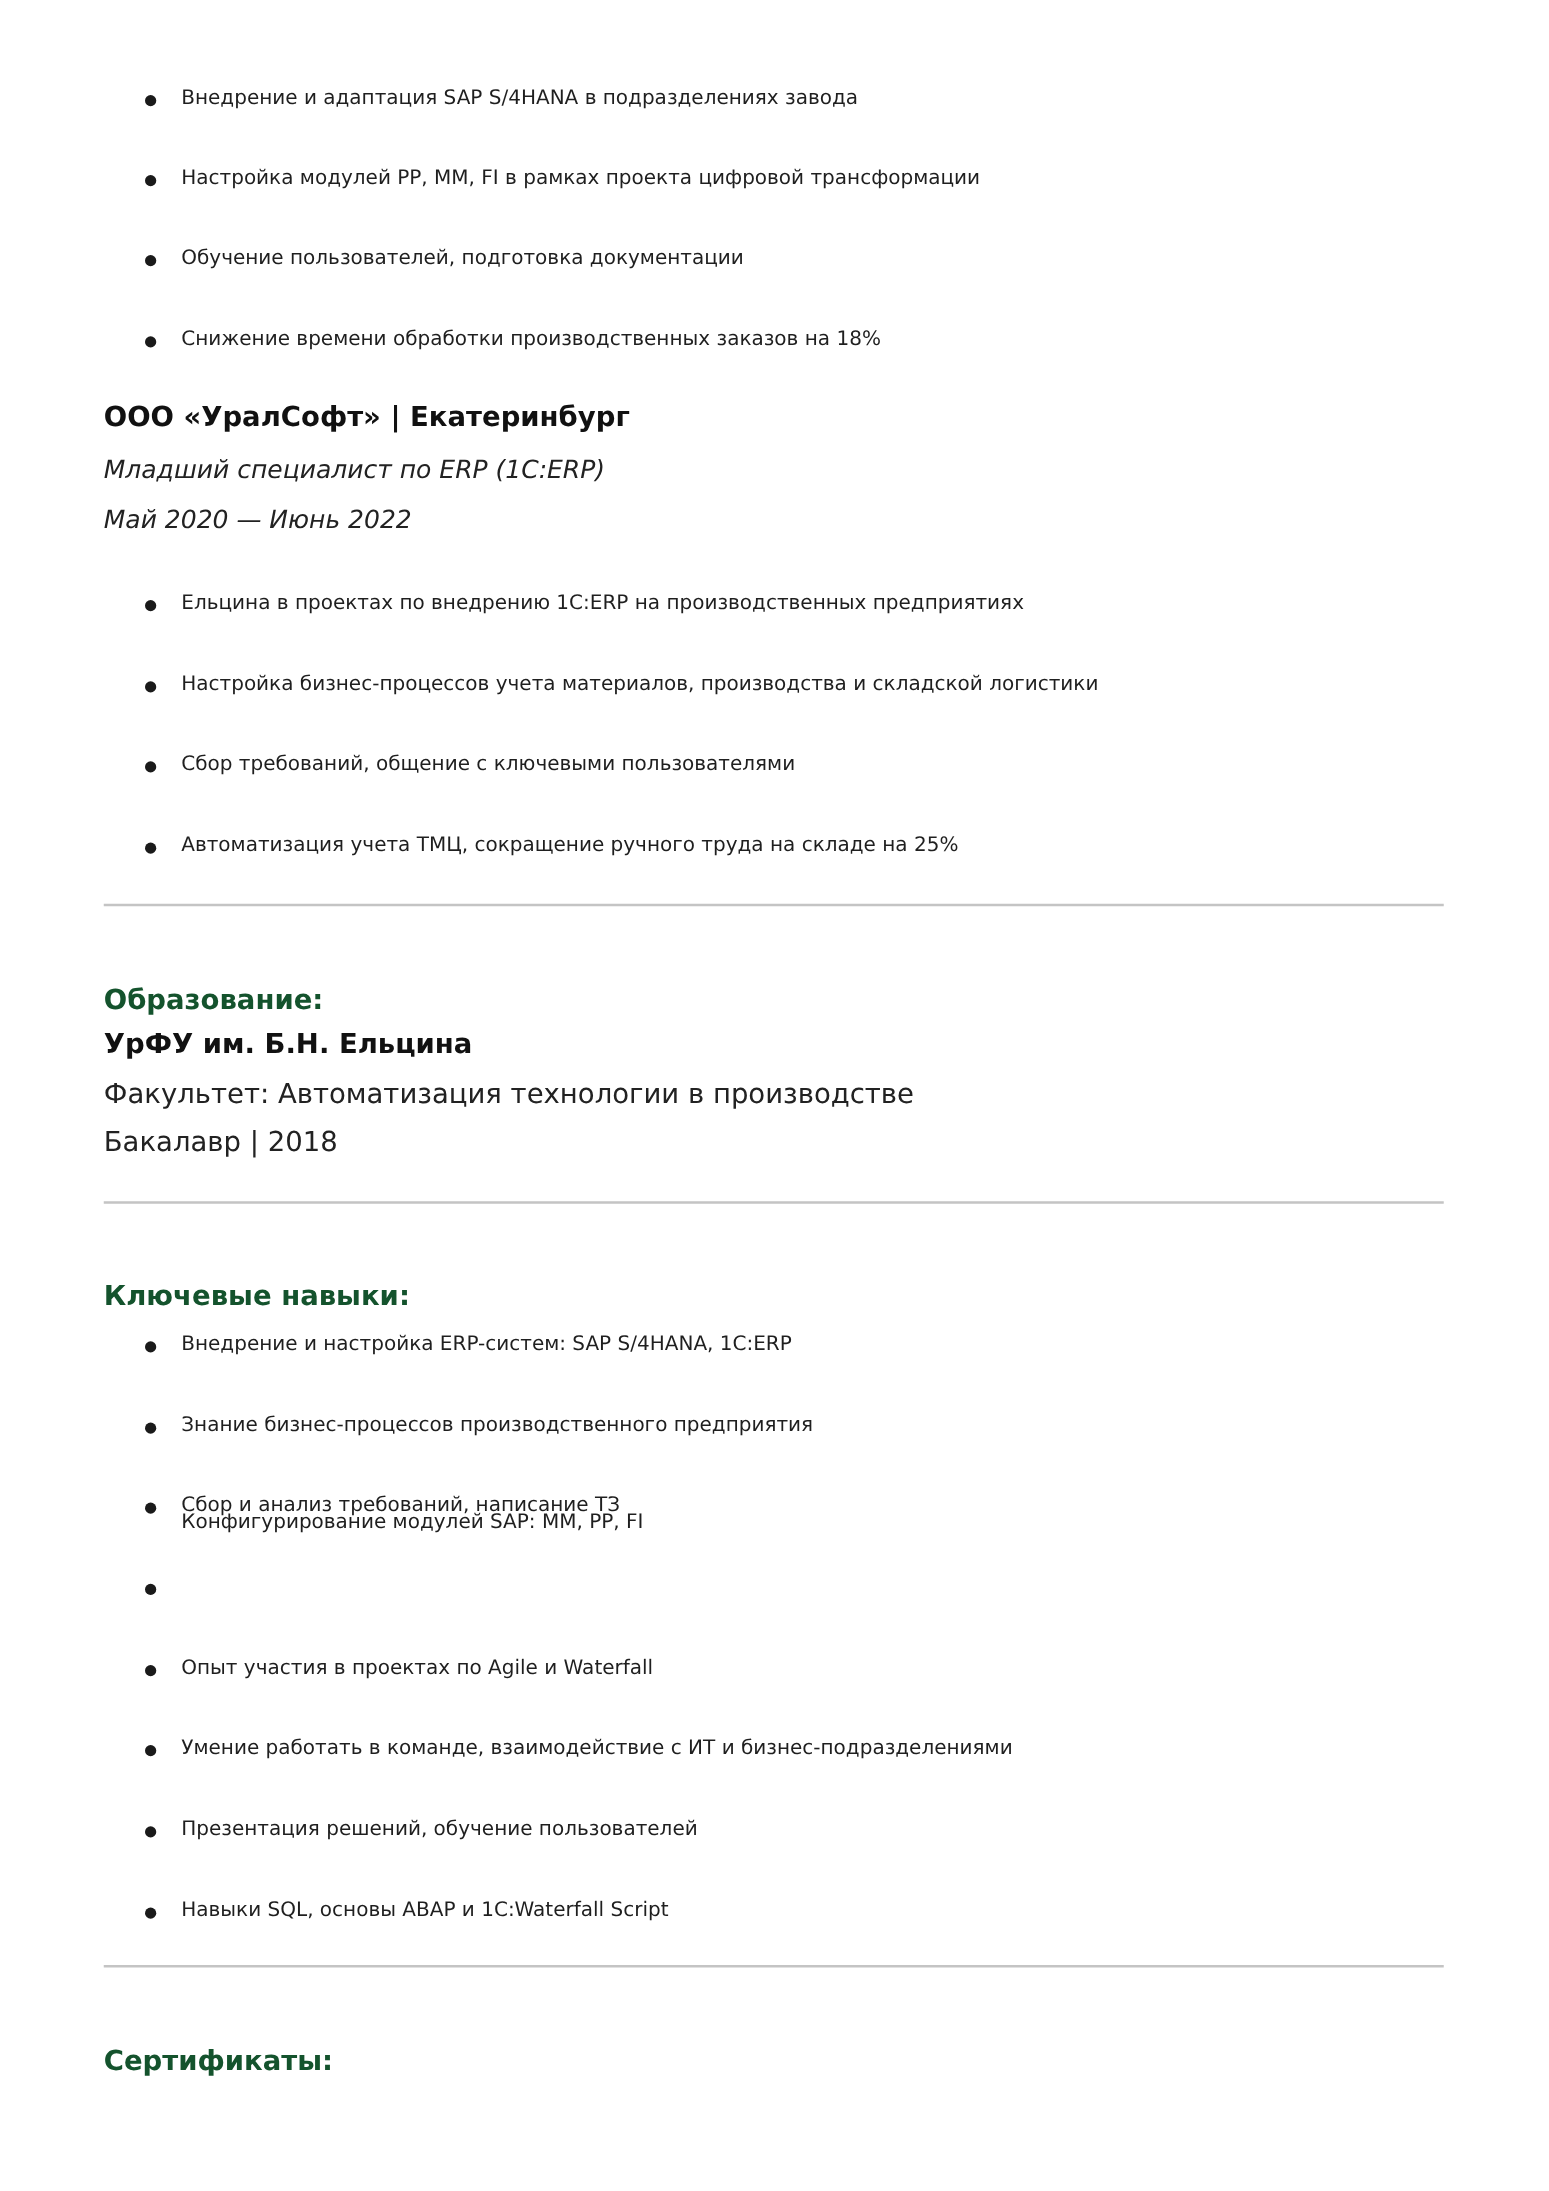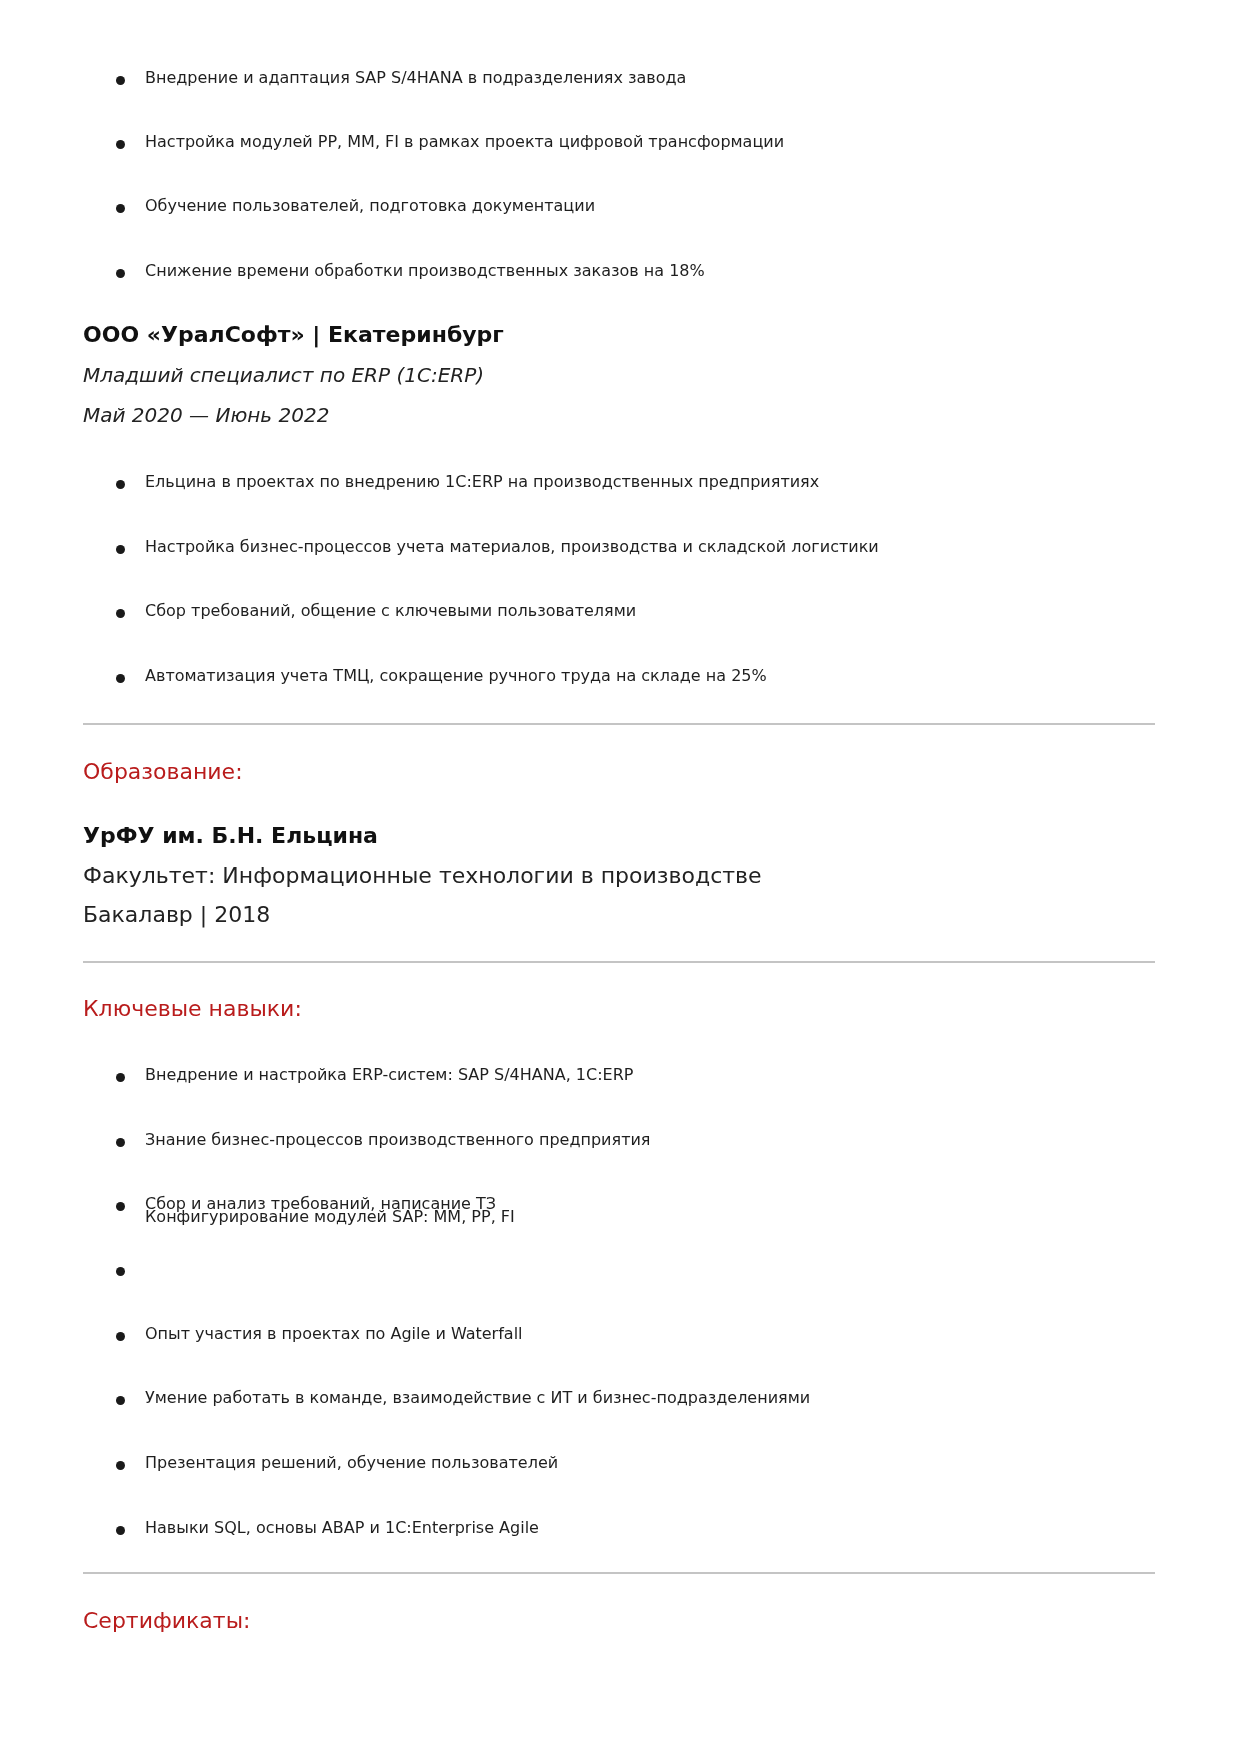--- a/index.html
+++ b/index.html
@@ -7,21 +7,21 @@
       width: 1239px; height: 1753px; overflow: hidden; position: relative;
       font-family: "DejaVu Sans", "Liberation Sans", sans-serif;
       color: #1a1a1a;
     }
     .page { position: absolute; left: 83px; top: 0; width: 1072px; }
     .abs { position: absolute; white-space: nowrap; }
     .li { position: absolute; left: 62px; font-size: 16px; line-height: 30px; white-space: nowrap; color: #1f1f1f; }
     .bullet { position: absolute; left: 33px; width: 9px; height: 9px; border-radius: 50%; background: #1a1a1a; }
     .company { font-weight: bold; font-size: 22px; line-height: 30px; color: #111; }
     .italic { font-style: italic; font-size: 20px; line-height: 30px; color: #222; }
-    .heading { font-weight: normal; font-size: 22px; line-height: 30px; color: #b91c1c; }
+    .heading { font-weight: bold; font-size: 22px; line-height: 30px; color: #14532d; margin-top: 29px; }
     .plain { font-size: 22px; line-height: 30px; color: #222; }
     .divider { position: absolute; left: 0; width: 1072px; height: 2px; background: #c4c4c4; }
   </style>
 </head>
 <body>
 
 <div class="page">
 
   <div>
     <div>
@@ -62,21 +62,21 @@
     <div>
       <span class="bullet" style="top:674px"></span>
       <span class="li" style="top:661px">Автоматизация учета ТМЦ, сокращение ручного труда на складе на 25%</span>
     </div>
   </div>
 
   <div class="divider" style="top:723px"></div>
 
   <div class="abs heading" style="top:757px;left:0">Образование:</div>
   <div class="abs company" style="top:821px;left:0">УрФУ им. Б.Н. Ельцина</div>
-  <div class="abs plain" style="top:861px;left:0">Факультет: Информационные технологии в производстве</div>
+  <div class="abs plain" style="top:861px;left:0">Факультет: Автоматизация технологии в производстве</div>
   <div class="abs plain" style="top:900px;left:0">Бакалавр | 2018</div>
 
   <div class="divider" style="top:961px"></div>
 
   <div class="abs heading" style="top:994px;left:0">Ключевые навыки:</div>
 
   <div>
     <div>
       <span class="bullet" style="top:1073px"></span>
       <span class="li" style="top:1060px">Внедрение и настройка ERP-систем: SAP S/4HANA, 1С:ERP</span>
@@ -100,21 +100,21 @@
     <div>
       <span class="bullet" style="top:1396px"></span>
       <span class="li" style="top:1383px">Умение работать в команде, взаимодействие с ИТ и бизнес-подразделениями</span>
     </div>
     <div>
       <span class="bullet" style="top:1461px"></span>
       <span class="li" style="top:1448px">Презентация решений, обучение пользователей</span>
     </div>
     <div>
       <span class="bullet" style="top:1526px"></span>
-      <span class="li" style="top:1513px">Навыки SQL, основы ABAP и 1C:Enterprise Agile</span>
+      <span class="li" style="top:1513px">Навыки SQL, основы ABAP и 1C:Waterfall Script</span>
     </div>
   </div>
 
   <div class="divider" style="top:1572px"></div>
 
   <div class="abs heading" style="top:1606px;left:0">Сертификаты:</div>
 
 </div>
 
 </body></html>

